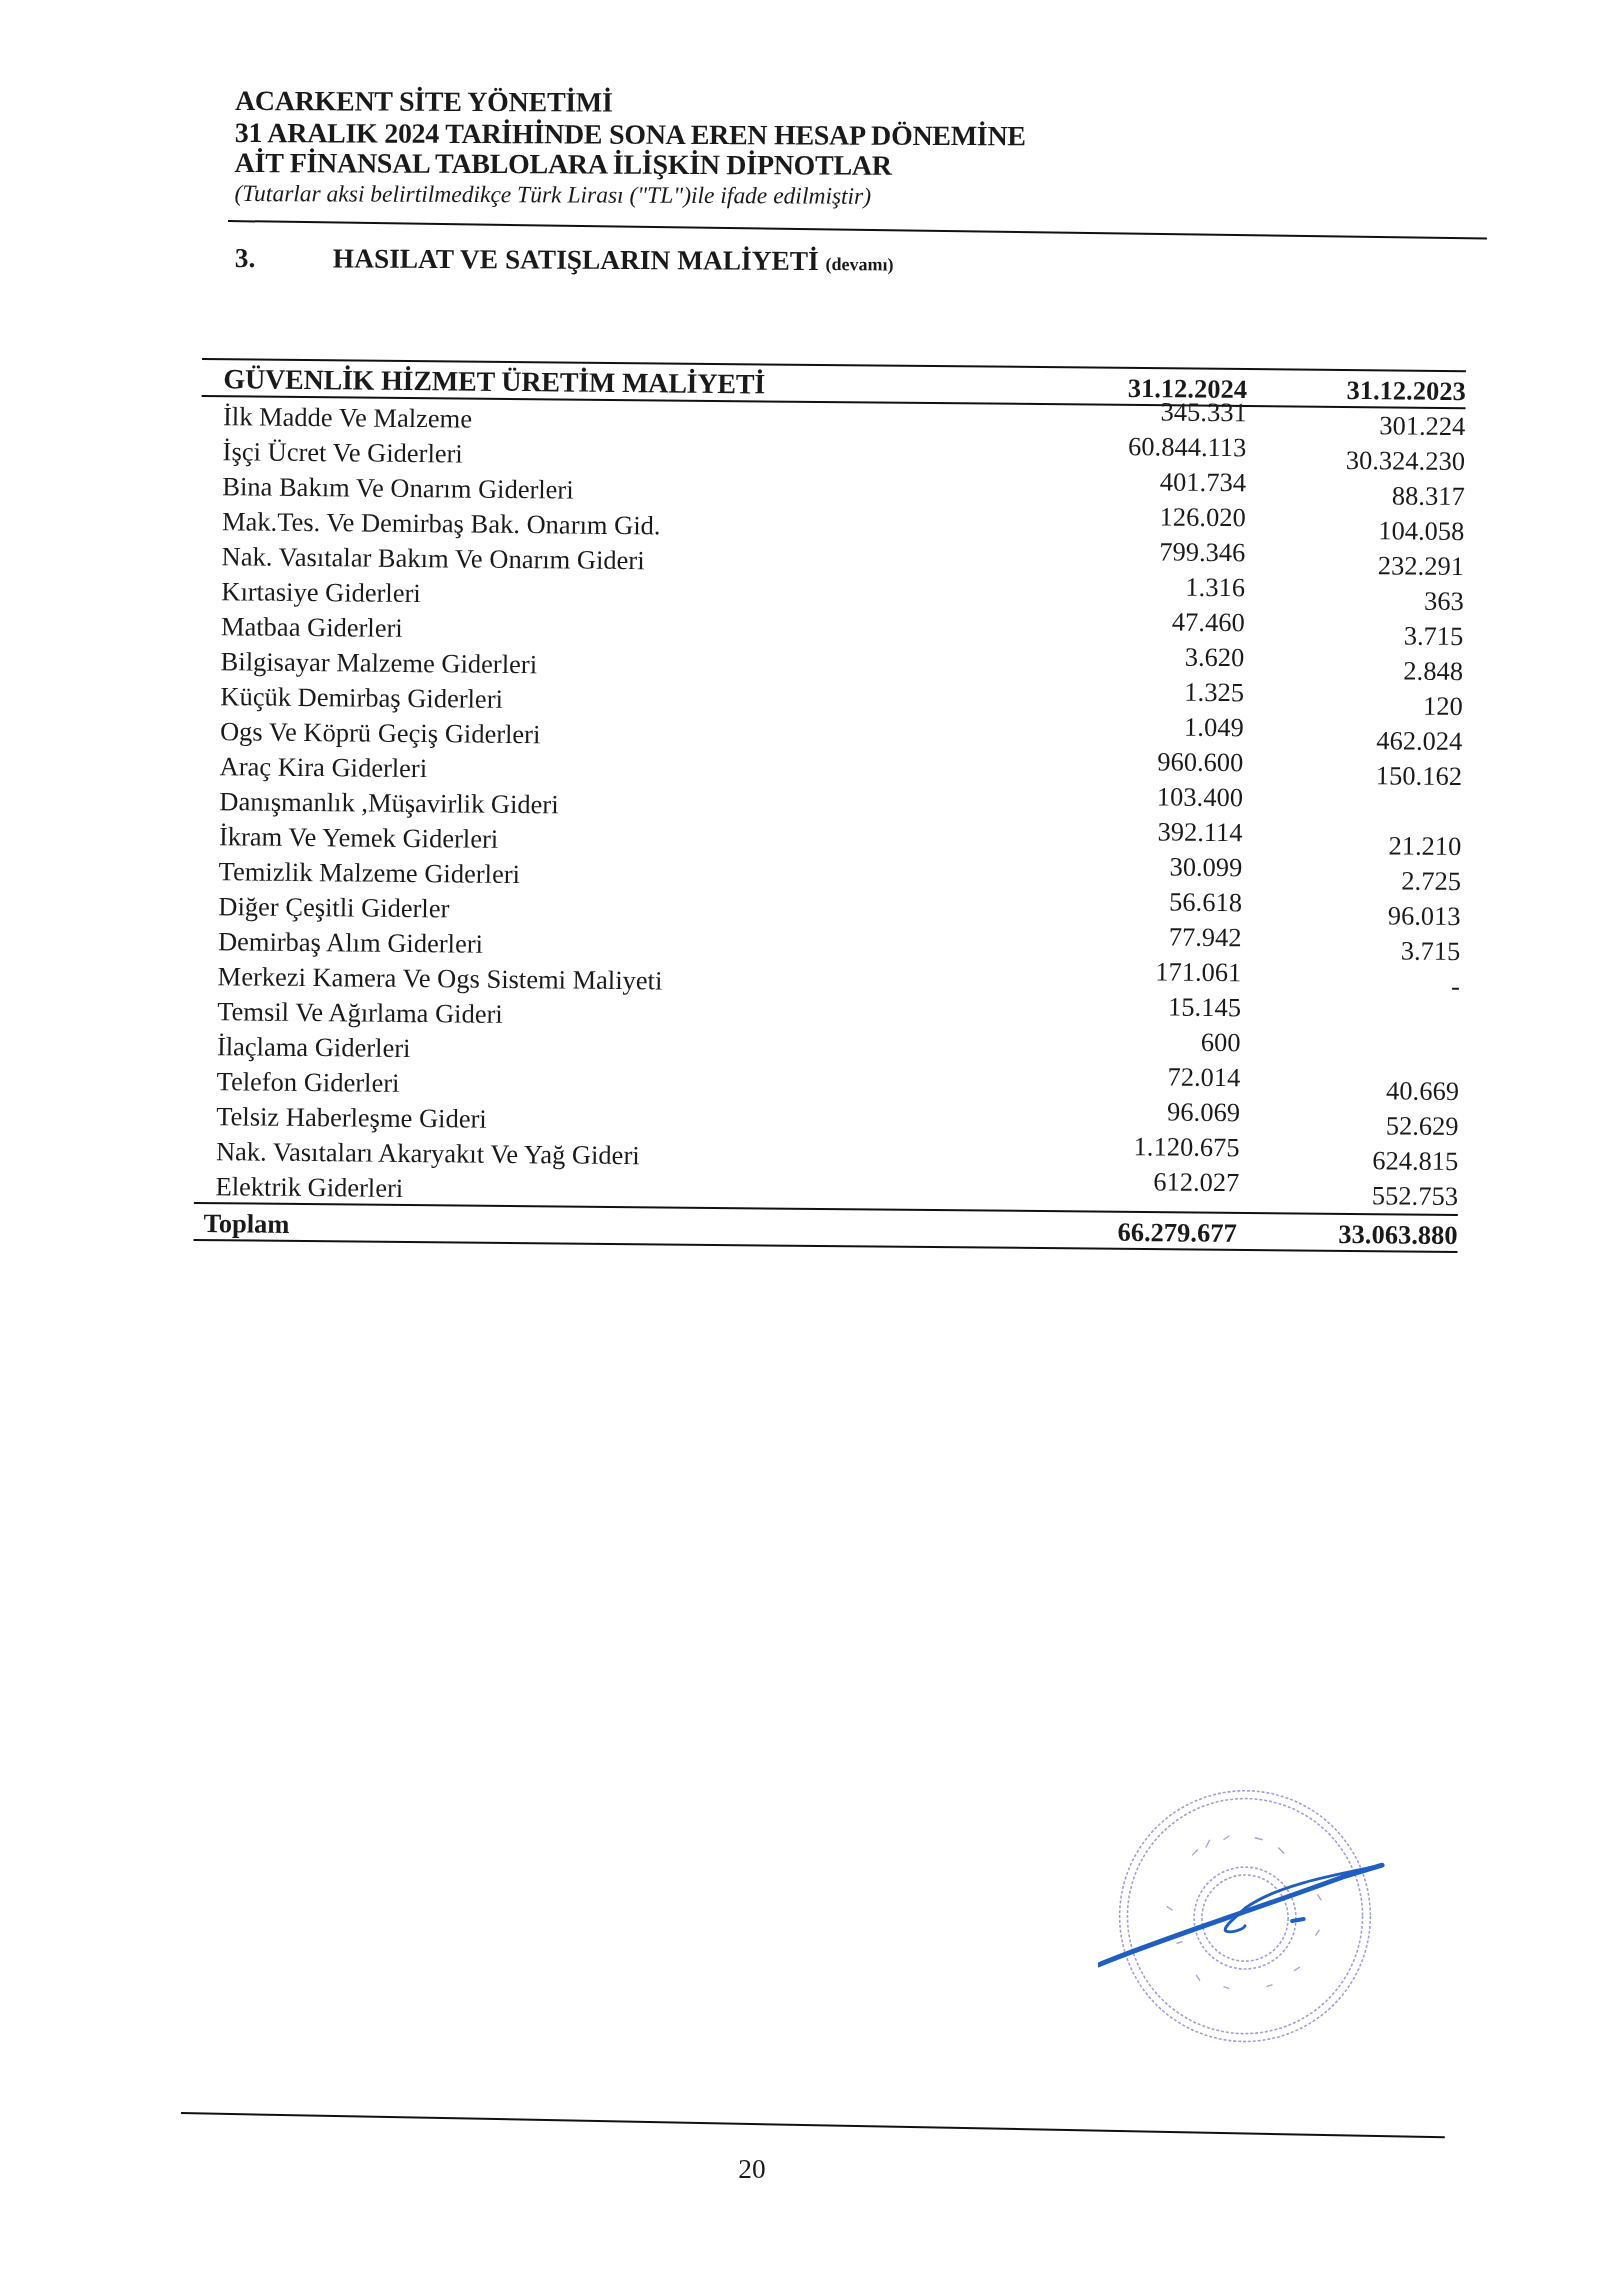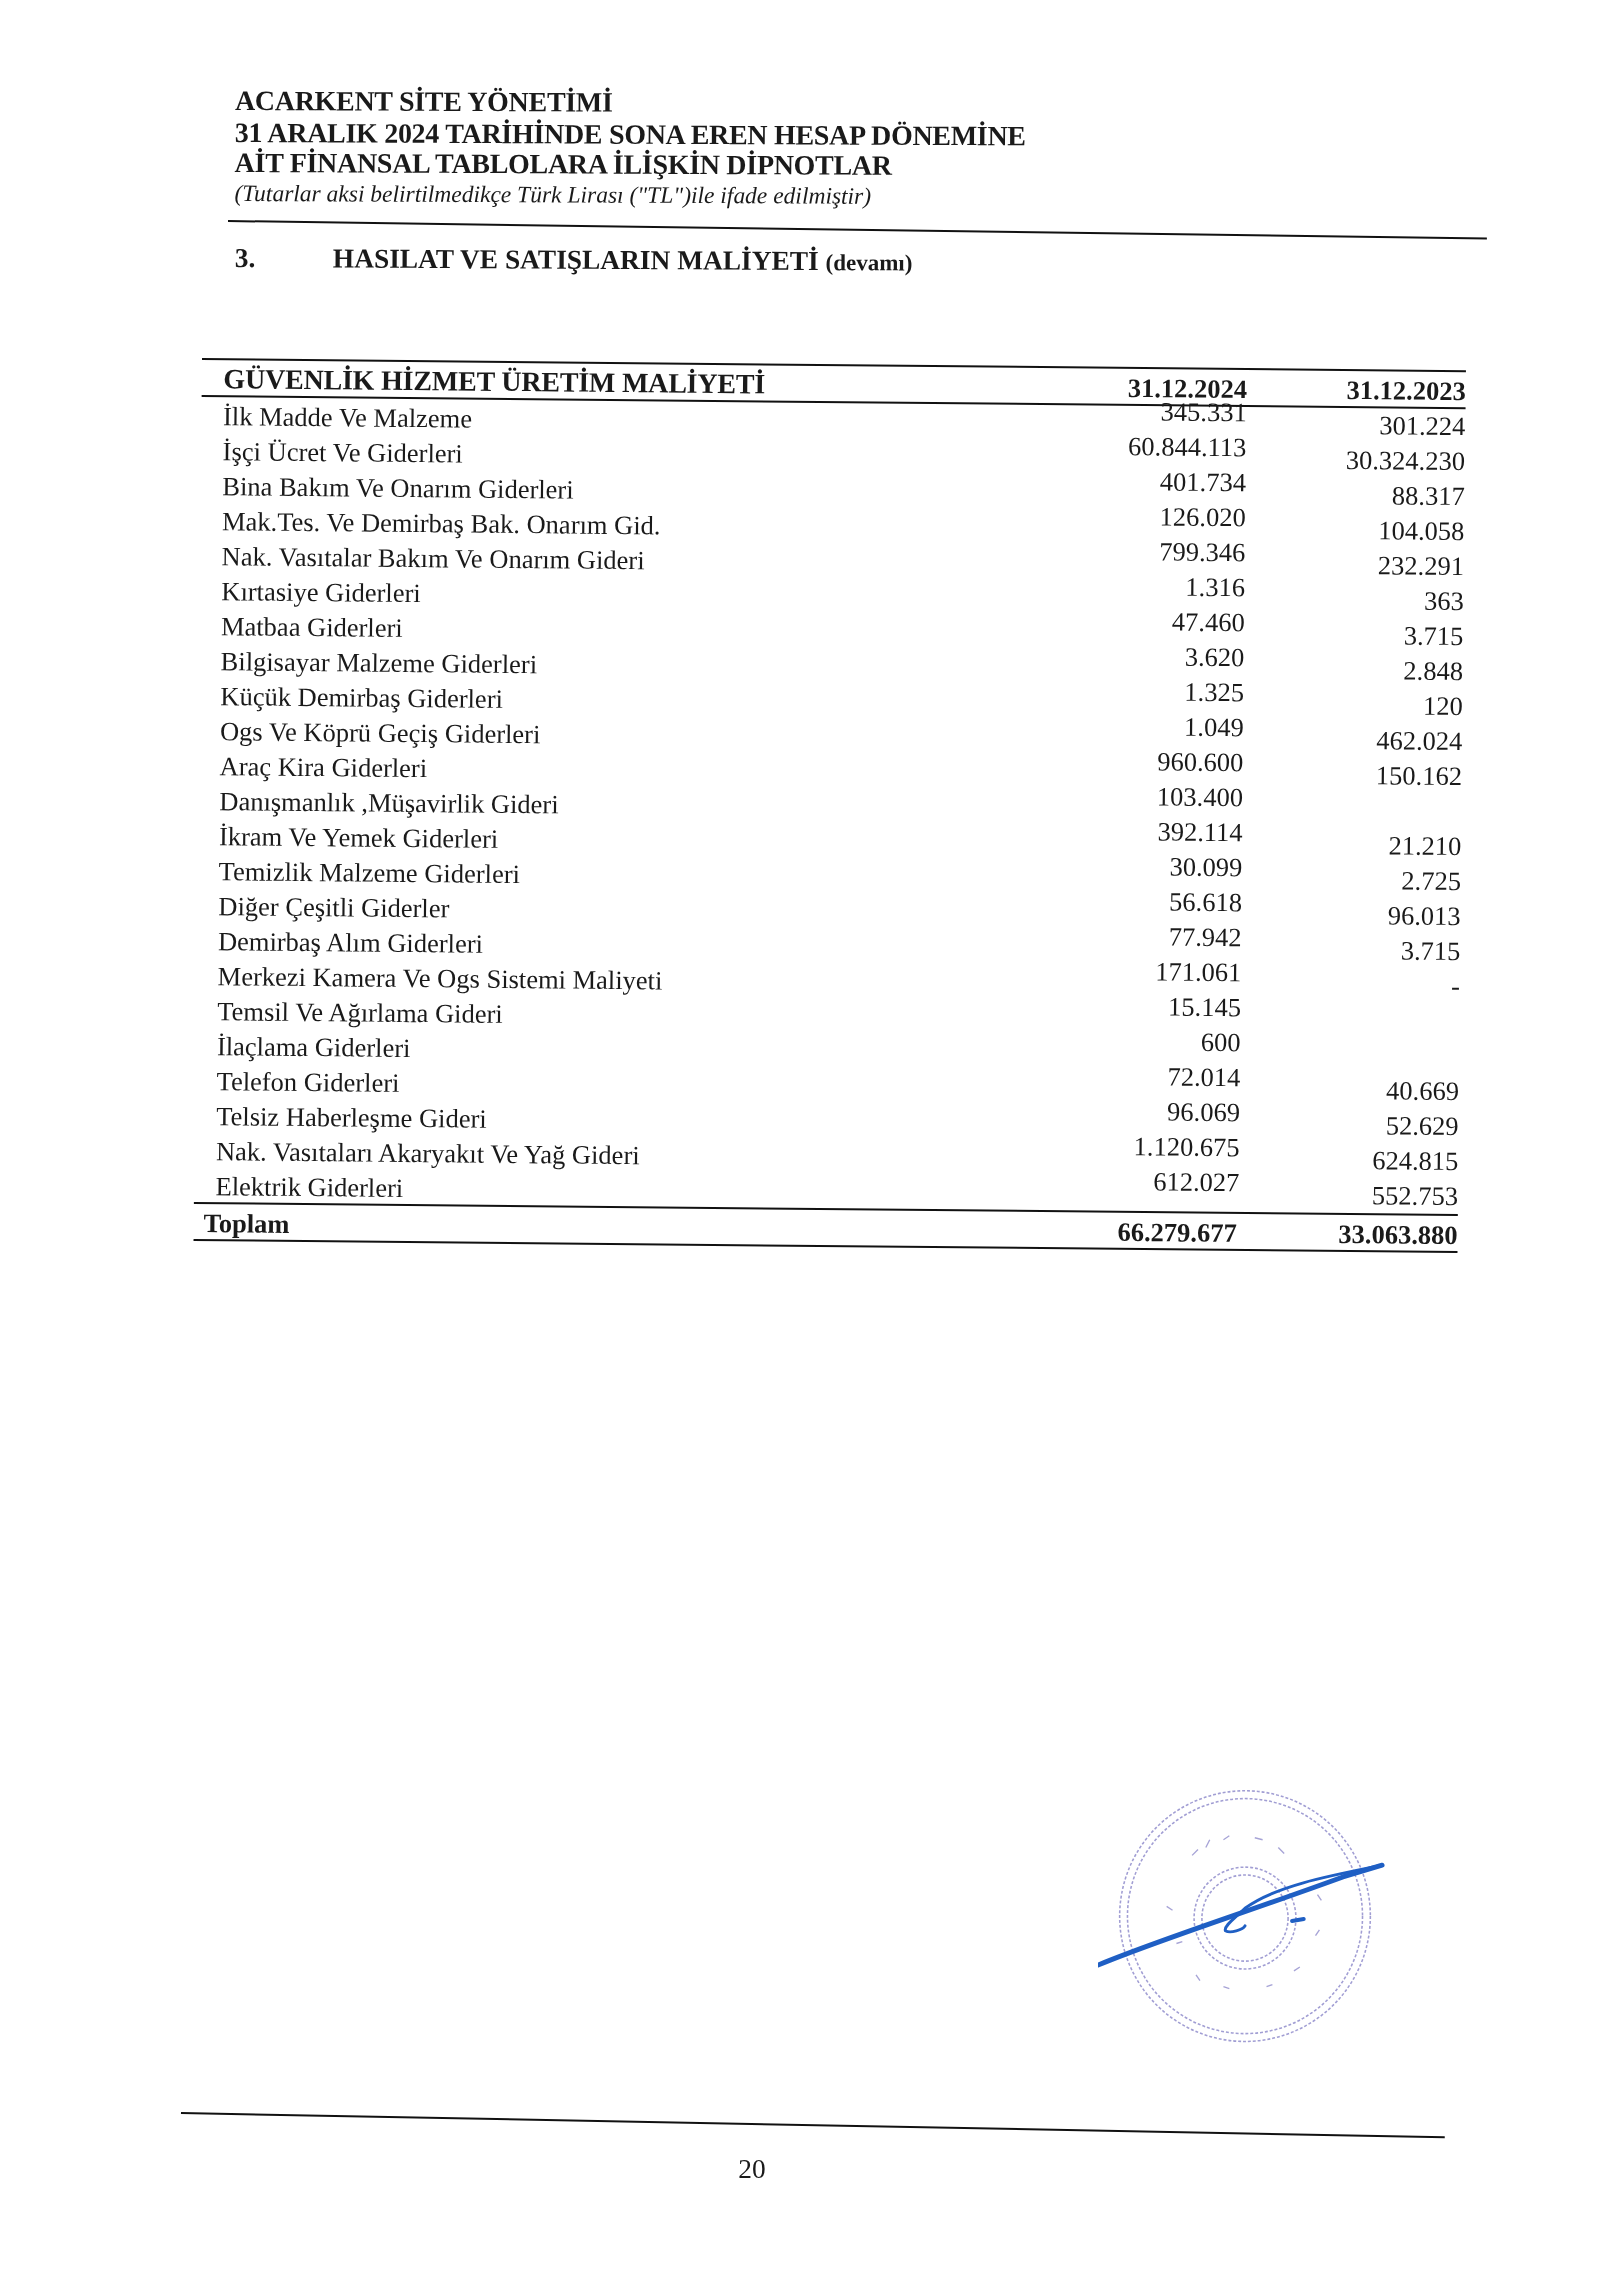--- a/index.html
+++ b/index.html
@@ -9,21 +9,21 @@
 
   .hdr { position: absolute; left: 235px; top: 86px; transform: rotate(0.25deg); transform-origin: left top; }
   .hdr .line { font-weight: bold; font-size: 28px; line-height: 30px; letter-spacing: -0.3px; white-space: nowrap; }
   .hdr .line.l1 { margin-bottom: 2px; }
   .hdr .note { font-style: italic; font-size: 23.5px; line-height: 27.4px; margin-top: 2px; white-space: nowrap; }
   .rule-top { position: absolute; left: 228px; top: 220px; width: 1259px; height: 2px; background: #111;
               transform: rotate(0.8deg); transform-origin: left top; }
 
   .section { position: absolute; left: 235px; top: 243px; font-weight: bold; font-size: 27.4px; white-space: nowrap; transform: rotate(0.3deg); transform-origin: left top; }
   .section .num { display: inline-block; width: 98px; }
-  .section .paren { font-weight: bold; font-size: 23px; }
+  .section .paren { font-weight: bold; font-size: 18px; }
 
   .tbl { position: absolute; left: 202px; top: 358px; width: 1264px; transform: rotate(0.55deg); transform-origin: left top; }
   .tbl .rule { height: 2px; background: #111; }
   .tbl .thead { display: flex; align-items: flex-end; height: 35px; }
   .tbl .thead .lbl { width: 853px; padding-left: 21.6px; font-weight: bold; font-size: 28px; letter-spacing: -0.2px; }
   .tbl .thead .c1, .tbl .thead .c2 { font-weight: bold; font-size: 26.5px; text-align: right; }
   .tbl .c1 { width: 181px; text-align: right; }
   .tbl .c2 { width: 221px; text-align: right; }
   .tbl .row { display: flex; height: 35px; align-items: flex-end; font-size: 26.5px; white-space: nowrap; }
   .tbl .row .lbl { width: 853px; padding-left: 21.6px; }

